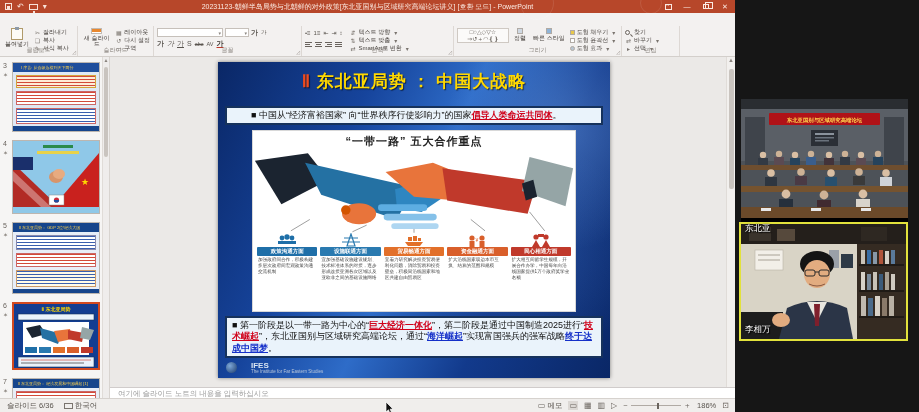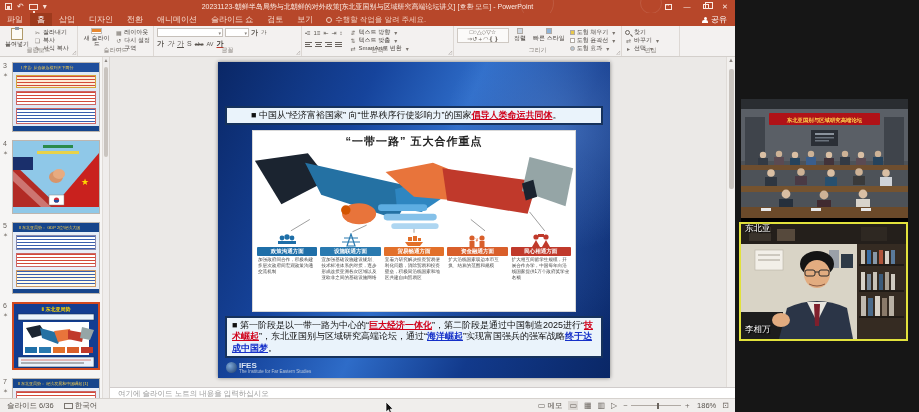--- a/index.html
+++ b/index.html
@@ -94,21 +94,21 @@
   .txtbox .seg-r { color:#d0021b; font-weight:bold; text-decoration:underline; }
   .txtbox .seg-b { color:#1530c9; font-weight:bold; text-decoration:underline;text-align:right; }
   .box1 { top:44px;padding-left:24px; }
   .box2 { top:254px; z-index:3; }
   .imgblock { position:absolute; left:34px; right:34px; top:68px; height:182px; background:#fff; border:1px solid #d8d8d8; z-index:2; }
   .diagram-title { text-align:center; font-size:11px; font-weight:bold; color:#222; padding-top:3px; letter-spacing:1px; }
   .bri-cols { position:absolute; left:4px; right:4px; top:102px; bottom:2px; display:flex; gap:3px; }
   .bri-col { flex:1; display:flex; flex-direction:column; align-items:center; }
   .bri-head { width:100%; text-align:center; color:#fff; font-weight:bold; font-size:5.5px; padding:1px 0; border-radius:1px; }
   .bri-body { font-size:4.6px; line-height:1.3; color:#444; padding:1px 1px 0 1px; text-align:left; }
-  .ifes-logo { position:absolute; left:8px; bottom:4px; display:flex; align-items:center; gap:2px; z-index:2; }
+  .ifes-logo { position:absolute; left:8px; bottom:4px; display:flex; align-items:center; gap:14px; z-index:2; }
   .ifes-circle { width:11px; height:11px; border-radius:50%; background:radial-gradient(circle at 35% 35%, #7ea8d8, #1b3a6b); }
   .ifes-text .abbr { font-size:8px; font-weight:bold; color:#d8e4f2; line-height:1; }
   .ifes-text .full { font-size:4.5px; color:#b8c6da; line-height:1; }
   .notes { position:absolute; left:110px; top:387px; width:625px; height:11px; background:#fff; border-top:1px solid #d0cccb; font-size:7.5px; color:#9a9a9a; padding:1px 0 0 8px; }
   .statusbar { position:absolute; left:0; top:398px; width:735px; height:14px; background:#f0eeec; border-top:1px solid #d6d2ce; display:flex; align-items:center; font-size:7.5px; color:#5a554f; }
   .statusbar .lft { display:flex; align-items:center; gap:10px; padding-left:7px; }
   .kbd-ic { width:9px; height:6px; border:1px solid #7a746e; display:inline-block; margin-right:2px; vertical-align:middle; }
   .statusbar .rgt { margin-left:auto; display:flex; align-items:center; gap:6px; padding-right:6px; }
   .view-ic { font-size:8px; color:#6a645e; }
   .view-ic.on { background:#dcd8d4; padding:0 1px; }
@@ -147,39 +147,20 @@
             <span class="ribbonopts-ic"></span>
           </span>
         <span class="wc">—</span>
         <span class="wc">
             <span class="restore-ic"></span>
           </span>
         <span class="wc">✕</span>
       </div>
     </div>
 
-    <div class="tabrow">
-      <div class="tab">파일</div>
-      <div class="tab active">홈</div>
-      <div class="tab">삽입</div>
-      <div class="tab">디자인</div>
-      <div class="tab">전환</div>
-      <div class="tab">애니메이션</div>
-      <div class="tab">슬라이드 쇼</div>
-      <div class="tab">검토</div>
-      <div class="tab">보기</div>
-      <div class="tellme">
-          <span class="bulb"></span>
-          <span>수행할 작업을 알려 주세요.</span>
-        </div>
-      <div class="share-btn">
-          <span class="person-ic"></span>
-          <span>공유</span>
-        </div>
-    </div>
 
     <div class="ribbon">
 
       <div class="rgroup" style="width:78px;">
         <div class="bigbtn">
           <span class="clip-ic"></span>
           <span class="blabel">붙여넣기</span>
         </div>
         <div class="smallcol">
           <div class="sbtn">
@@ -444,20 +425,23 @@
         </div>
 
         <div class="thumb-scroll">
           <span class="arr">▲</span>
           <span class="bar"></span>
         </div>
       </div>
 
       <div class="canvas">
         <div class="slide">
+          <div class="slide-title">
+            <span class="num">Ⅱ</span><span class="rest"> 东北亚局势 ： 中国大战略</span>
+          </div>
 
           <div class="txtbox box1"><span class="seg-k">■ 中国从“经济富裕国家” 向“世界秩序行使影响力”的国家</span><span class="seg-r">倡导人类命运共同体</span><span class="seg-k">。</span></div>
 
           <div class="imgblock">
             <div class="diagram-title">“一带一路” 五大合作重点</div>
 
             <svg width="100%" height="86" viewBox="0 0 340 86" style="display:block;">
               <polygon points="2,10 58,2 80,30 30,56" fill="#1b2430"></polygon>
               <polygon points="55,12 170,38 152,72 72,46" fill="#2471a3"></polygon>
               <polygon points="150,40 185,30 205,46 178,64 152,60" fill="#2e86c1"></polygon>

